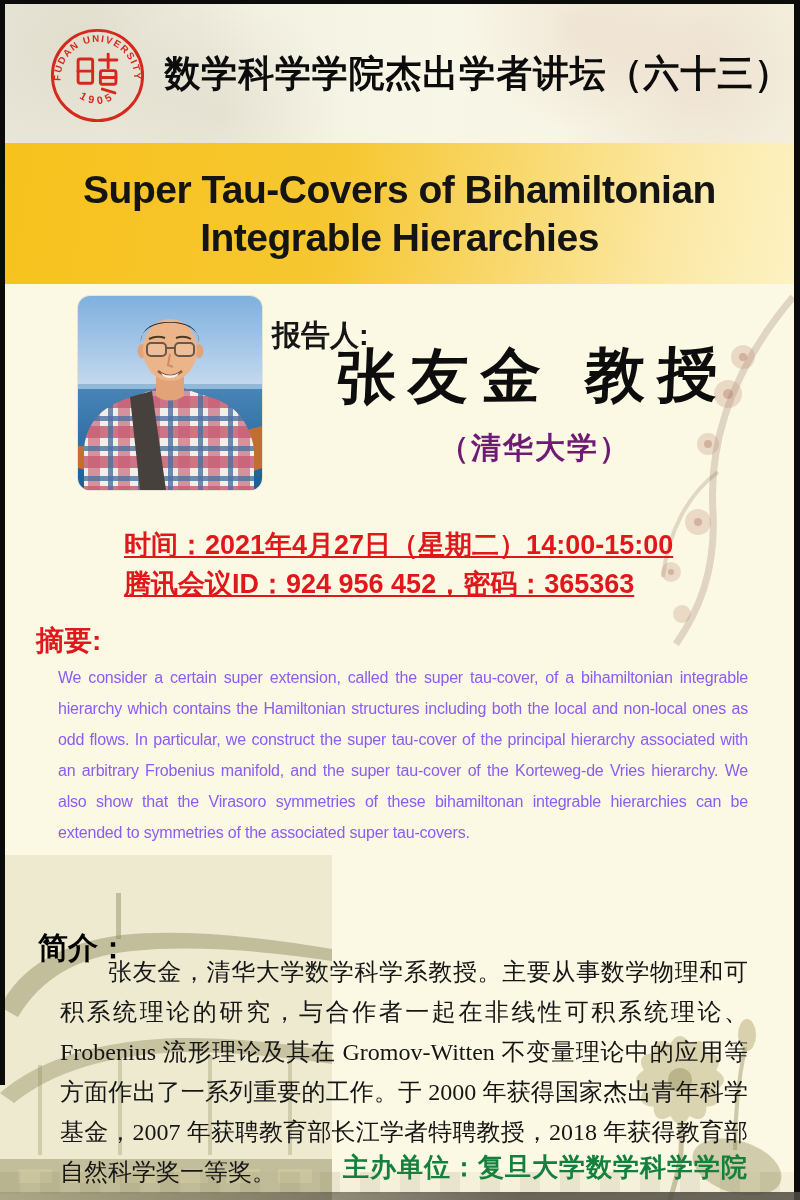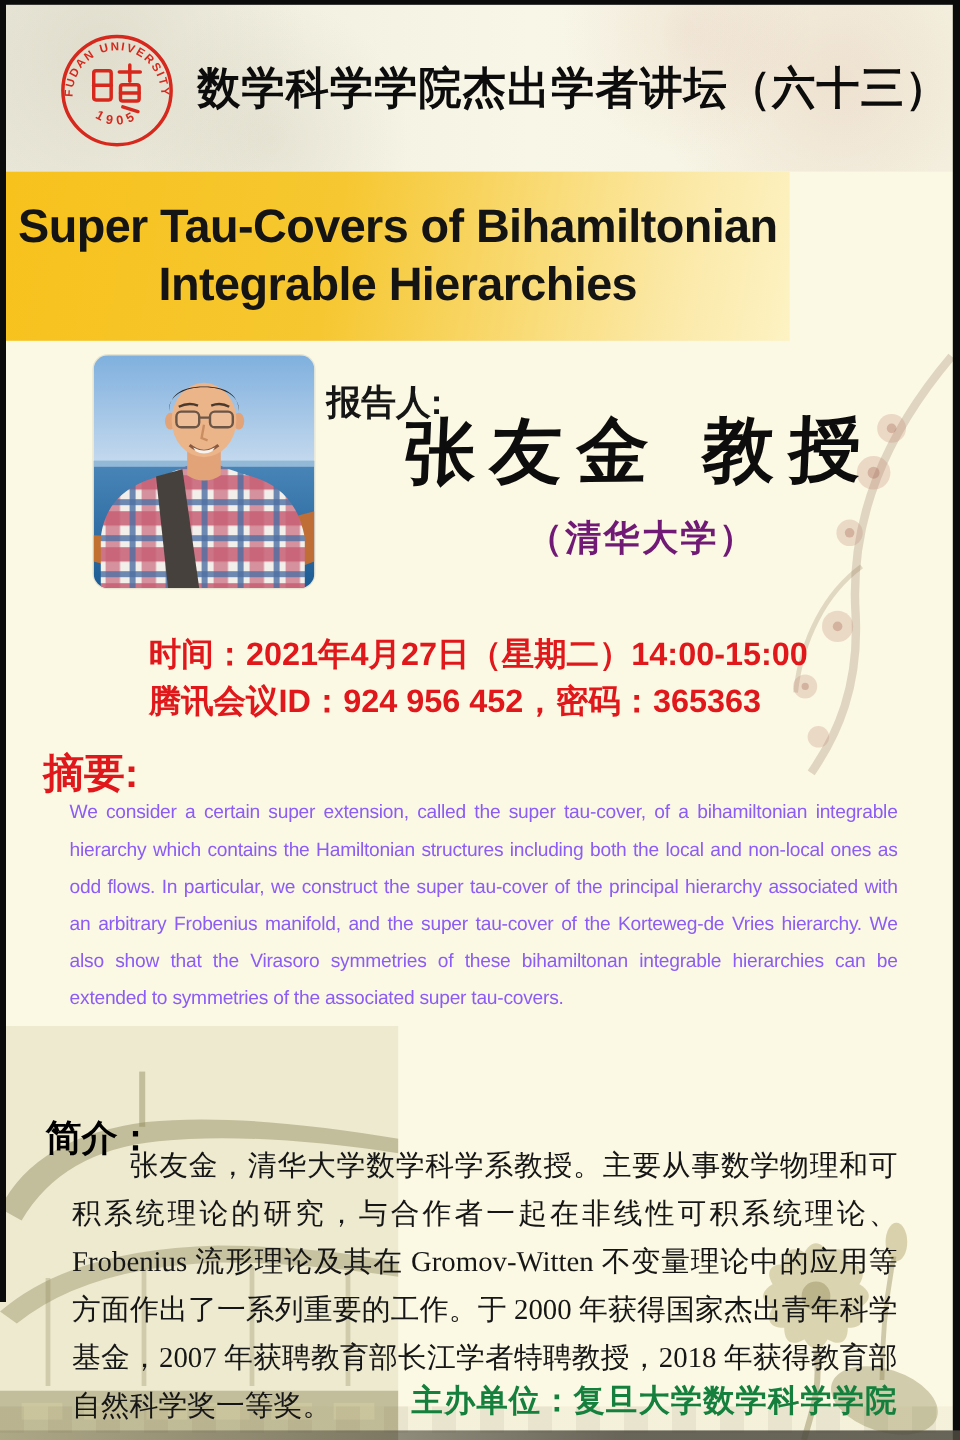--- a/index.html
+++ b/index.html
@@ -28,42 +28,42 @@
     display:flex;align-items:center;
   }
   .forum-title{
     flex:1;text-align:center;padding-left:152px;
     font-size:37px;font-weight:bold;color:#0c0c0c;letter-spacing:1px;
     transform:scaleX(.97);white-space:nowrap;
   }
   .seal{position:absolute;left:44px;top:23px;width:97px;height:97px;}
   
   .banner{
-    position:absolute;left:5px;top:143px;width:653px;height:141px;z-index:3;
+    position:absolute;left:5px;top:143px;width:789px;height:141px;z-index:3;
     background:linear-gradient(100deg,#f7c21c 0%,#f6c731 42%,#fbe9a8 85%,#fdf2c3 100%);
     display:flex;flex-direction:column;justify-content:center;align-items:center;
   }
   .banner-line{font-size:39px;font-weight:bold;color:#141414;line-height:48px;letter-spacing:-.5px;}
   
   .photo{position:absolute;left:78px;top:296px;width:184px;height:194px;border-radius:12px;overflow:hidden;z-index:3;
          box-shadow:0 0 0 1px rgba(0,0,0,.08);}
   .speaker-label{position:absolute;left:272px;top:302px;font-size:29px;color:#161616;font-weight:600;z-index:3;margin-top:14px;}
   .speaker-name{
     position:absolute;left:318px;top:336px;width:430px;text-align:center;z-index:3;
     font-family:"DejaVu Serif","Liberation Serif",serif;font-weight:900;
     font-size:60px;color:#0d0d0d;letter-spacing:12px;transform:skewX(-3deg) rotate(-.5deg);
     white-space:nowrap;
   }
   .speaker-affil{position:absolute;left:330px;top:428px;width:410px;text-align:center;z-index:3;
     font-size:30px;font-weight:bold;color:#701a75;letter-spacing:2px;}
   
   .schedule{position:absolute;left:124px;top:526px;z-index:3;font-weight:bold;color:#e0181b;
-    font-size:27px;line-height:39px;white-space:nowrap;}
-  
-  .abstract-label{position:absolute;left:36px;top:622px;z-index:3;font-size:34px;font-weight:bold;color:#e0181b;}
+    font-size:27px;line-height:39px;white-space:nowrap;text-decoration:underline;}
+  
+  .abstract-label{position:absolute;left:36px;top:622px;z-index:3;font-size:28px;font-weight:bold;color:#e0181b;}
   .abstract-text{position:absolute;left:58px;top:662px;width:690px;z-index:3;
     font-size:16px;line-height:31px;color:#8b5cf6;text-align:justify;letter-spacing:-.2px;}
   
   .bio-label{position:absolute;left:38px;top:928px;z-index:3;font-size:30px;font-weight:bold;color:#000000;}
   .bio-text{position:absolute;left:60px;top:952px;width:688px;z-index:3;
     font-family:"Liberation Serif","DejaVu Serif",serif;
     font-size:24px;line-height:40px;color:#161616;text-align:justify;text-indent:2em;}
   
   .footer{position:absolute;right:52px;top:1150px;z-index:3;font-size:26px;font-weight:600;color:#15803d;letter-spacing:1px;}
   

